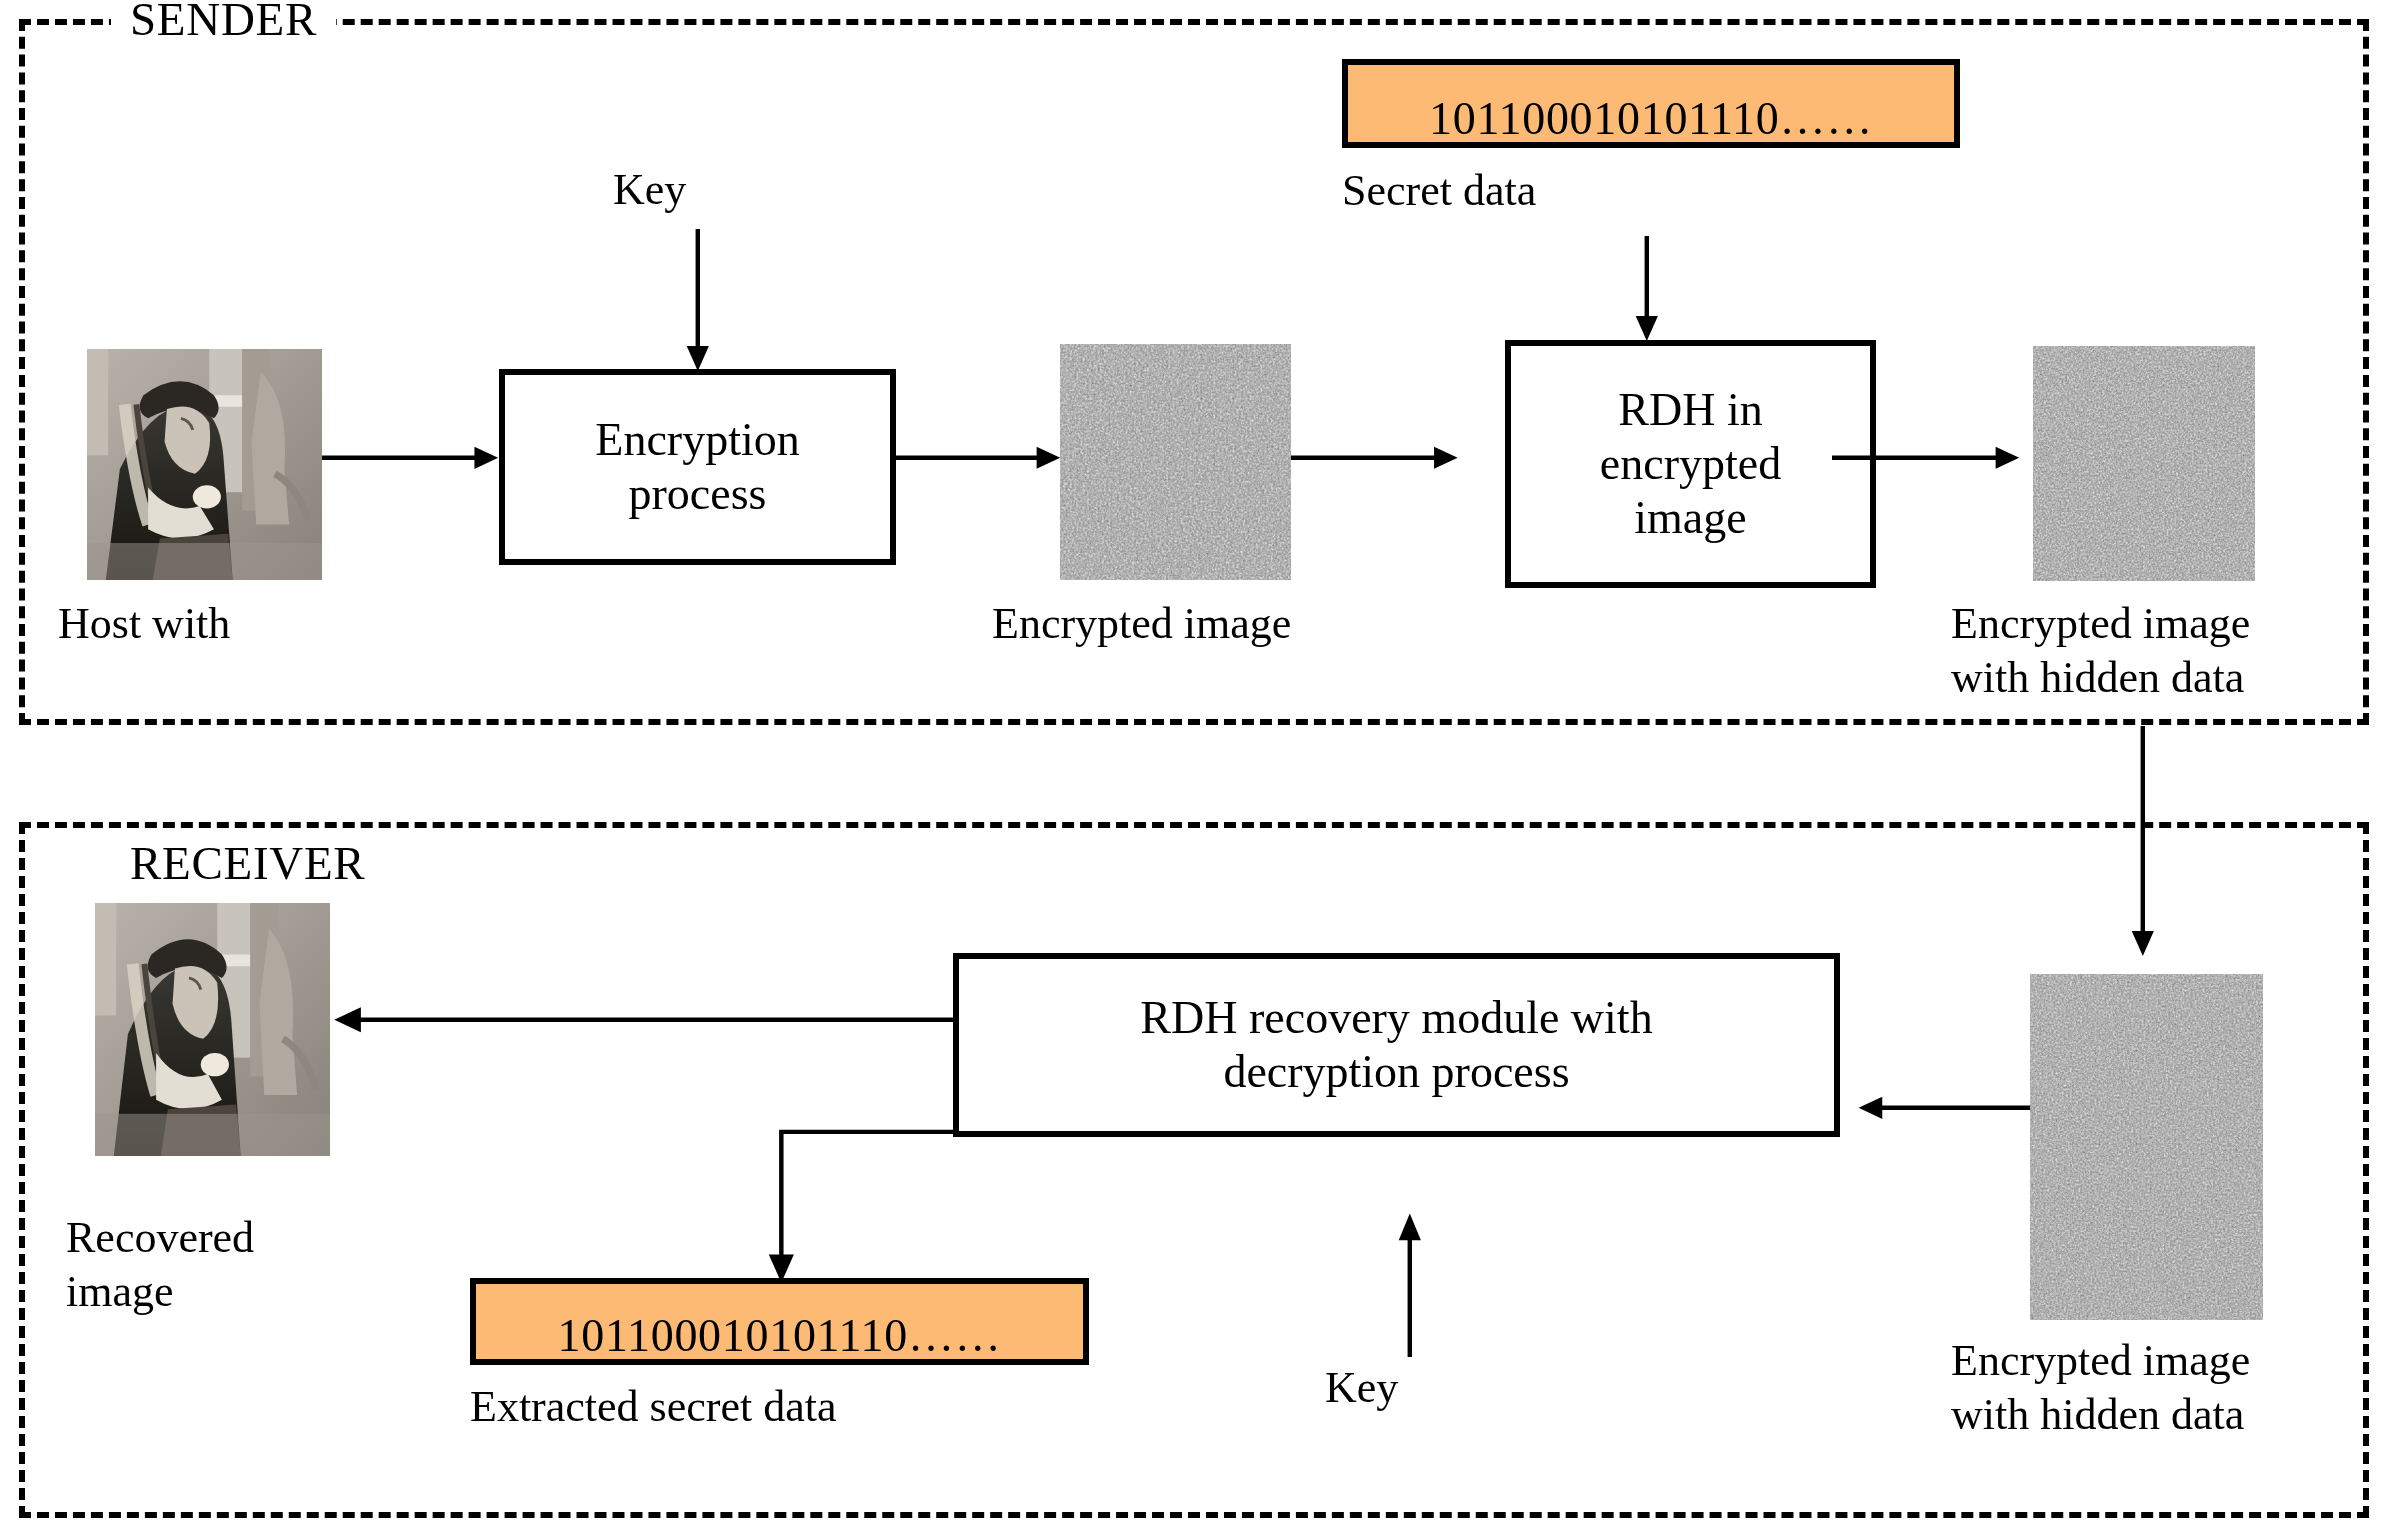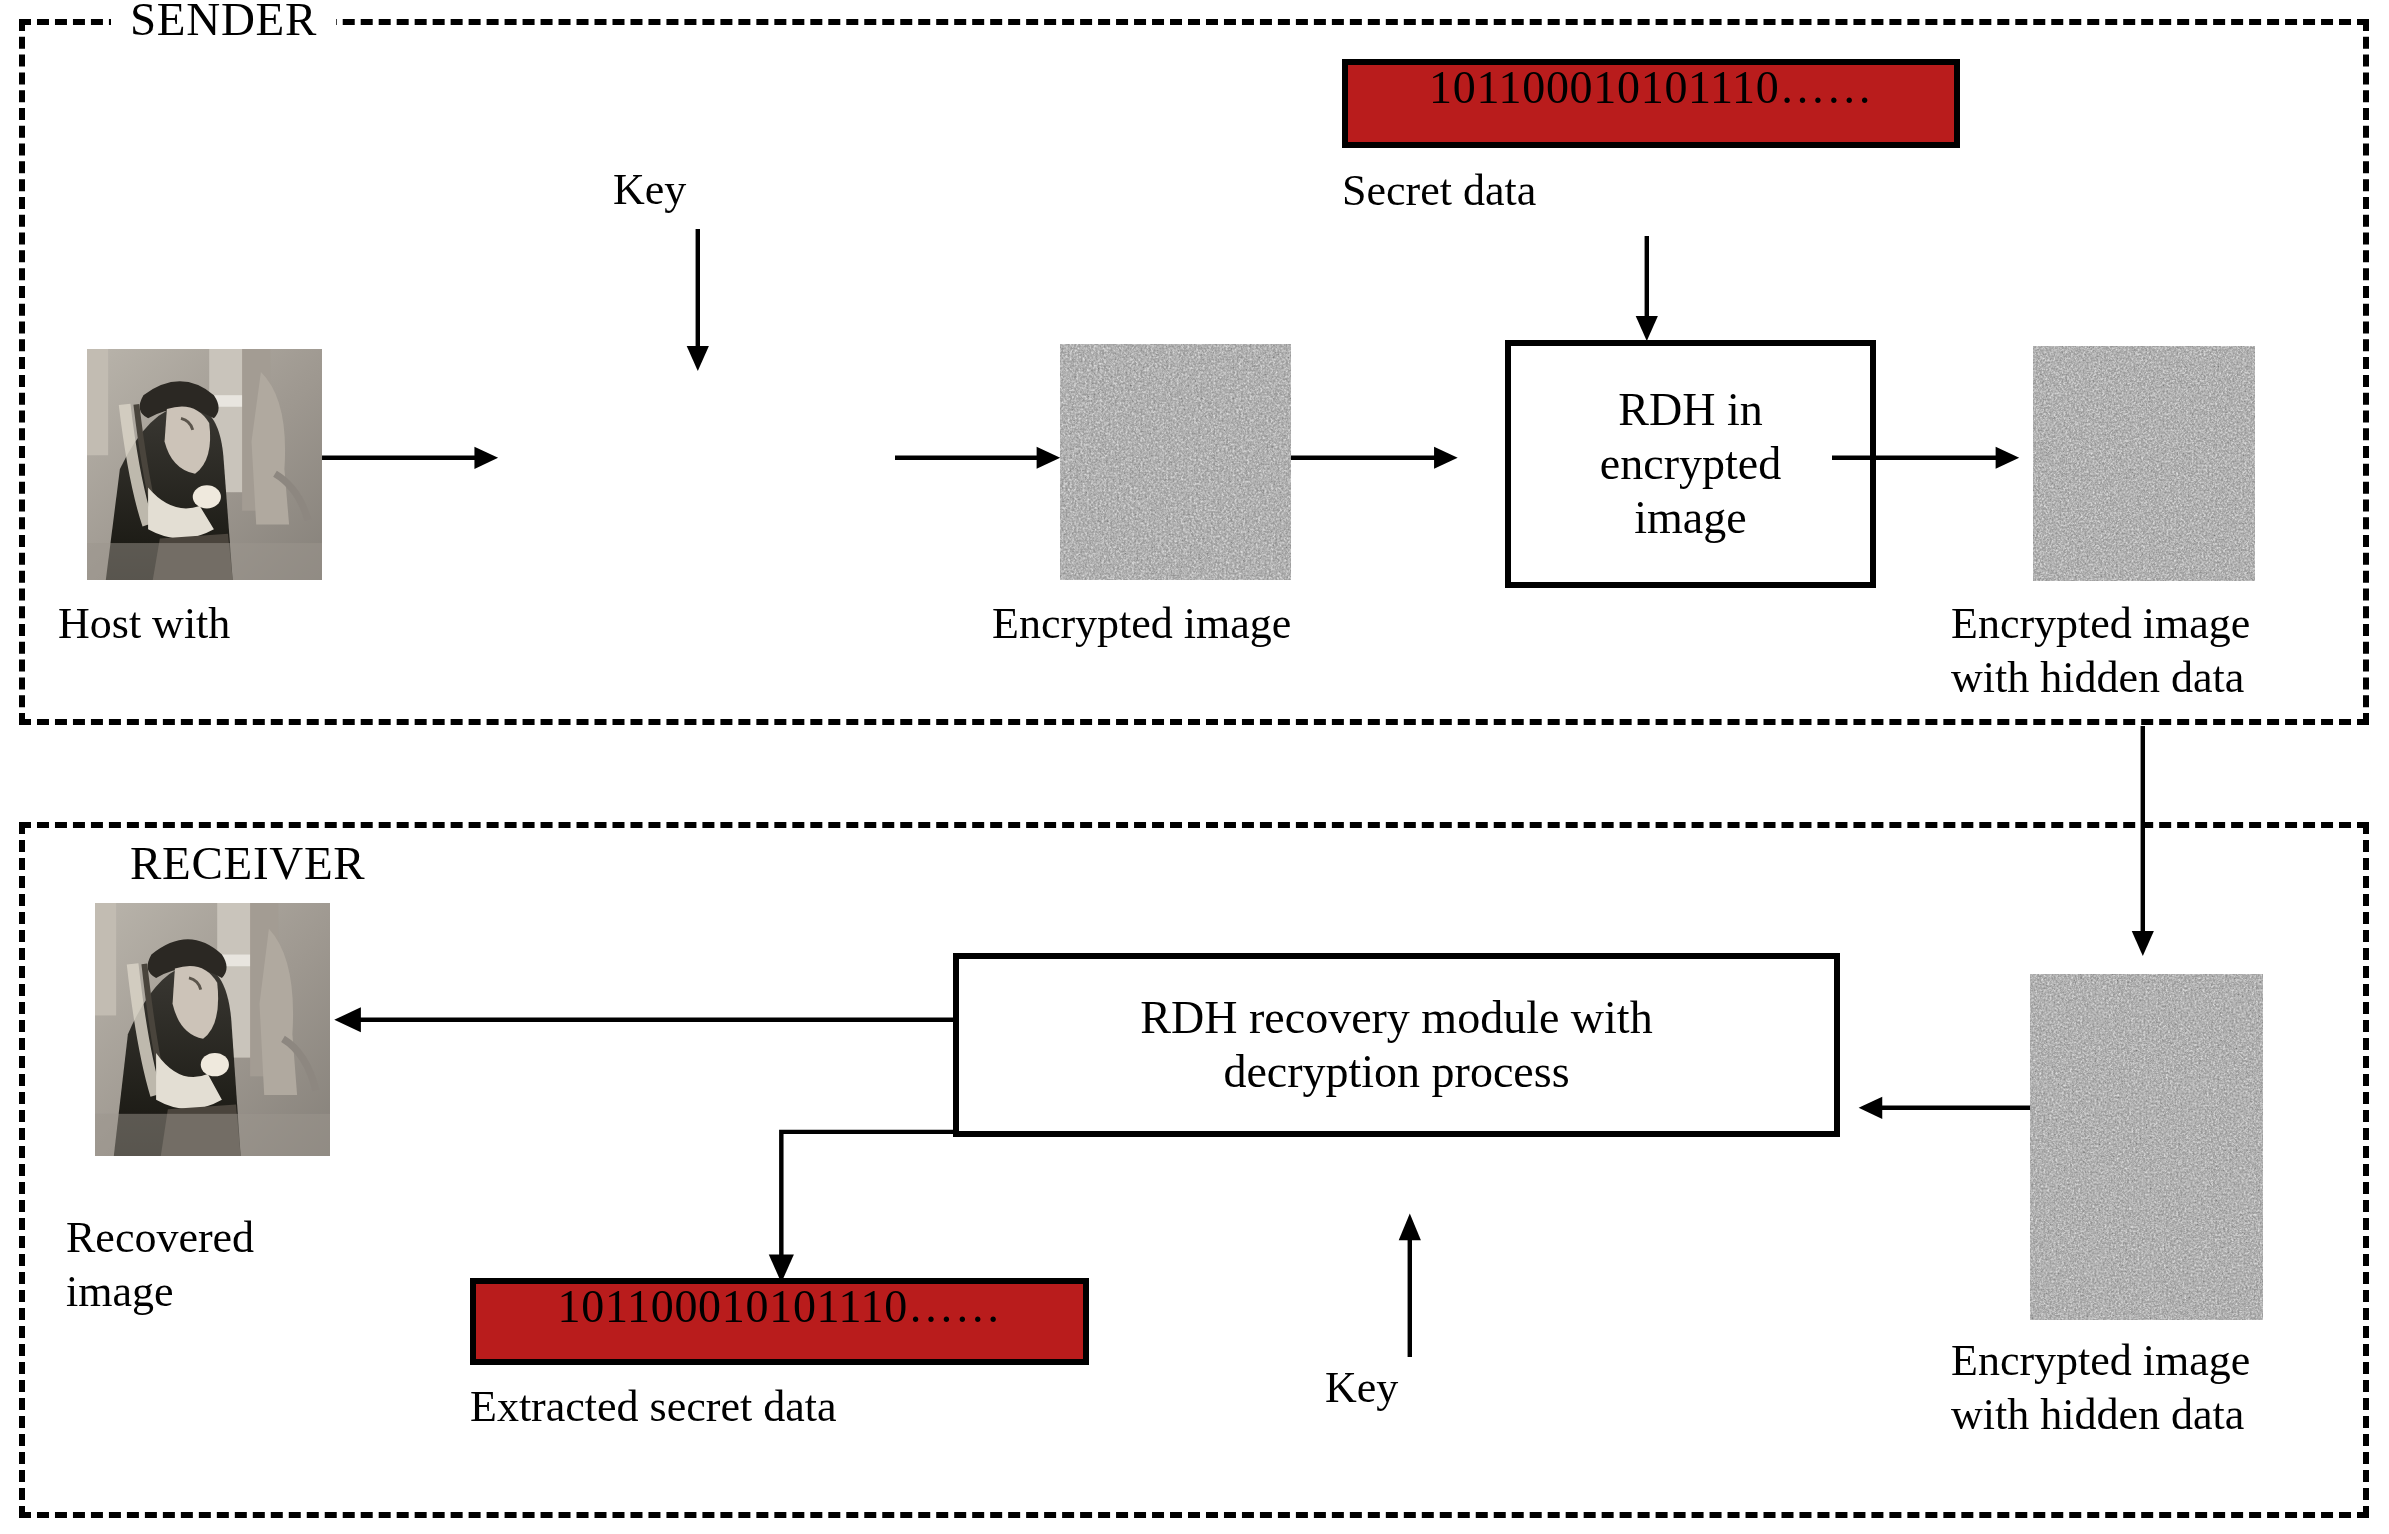--- a/index.html
+++ b/index.html
@@ -10,22 +10,22 @@
   .section-frame{position:absolute;box-sizing:border-box;border:6.6px dashed #000;background:transparent;}
   
   .section-label{position:absolute;background:#fff;padding:0 19px;font-size:47px;line-height:1;letter-spacing:0.7px;white-space:nowrap;}
 
   
   .proc-box{position:absolute;box-sizing:border-box;border:6.6px solid #000;background:#fff;
             display:flex;align-items:center;justify-content:center;text-align:center;}
   .proc-box .txt{font-size:46px;line-height:1.18;padding:0 7.4px;}
 
   
-  .data-box{position:absolute;box-sizing:border-box;border:6.6px solid #000;background:#b91c1c;
-            display:flex;align-items:flex-start;justify-content:center;}
+  .data-box{position:absolute;box-sizing:border-box;border:6.6px solid #000;background:#fdba74;
+            display:flex;align-items:flex-end;justify-content:center;}
   .data-box .txt{font-size:46px;line-height:1;letter-spacing:0.7px;white-space:nowrap;}
 
   
   .caption{position:absolute;font-size:44px;line-height:1.22;white-space:pre-line;}
   .caption.center{text-align:left;}
 
   
   .thumb{position:absolute;overflow:hidden;background:#8a8a8a;}
   .thumb svg{display:block;width:100%;height:100%;}
 
@@ -83,20 +83,24 @@
     <line x1="0" y1="20" x2="214" y2="20" stroke-width="6"></line>
     <polygon points="238,20 206,5 206,35"></polygon>
   </svg>
 
   <div class="caption center" style="left:613px;top:163px;width:170px;">Key</div>
   <svg class="conn" style="left:683px;top:229px;width:29.6px;height:148px;" viewBox="0 0 40 200" width="29.6" height="148">
     <line x1="20" y1="0" x2="20" y2="160" stroke-width="6"></line>
     <polygon points="20,192 5,158 35,158"></polygon>
   </svg>
 
+  <div class="proc-box" style="left:499px;top:369px;width:397px;height:196px;">
+    <div class="txt" style="white-space:pre-line;">Encryption
+process</div>
+  </div>
 
   <svg class="conn" style="left:895px;top:443px;width:177px;height:29.6px;" viewBox="0 0 240 40" width="177" height="29.6">
     <line x1="0" y1="20" x2="200" y2="20" stroke-width="6"></line>
     <polygon points="224,20 192,5 192,35"></polygon>
   </svg>
 
   <div class="thumb" style="left:1060px;top:344px;width:231px;height:236px;">
     <svg viewBox="0 0 120 120" preserveAspectRatio="none" aria-hidden="true">
       <defs>
         <filter id="nz1" x="0" y="0" width="100%" height="100%">

